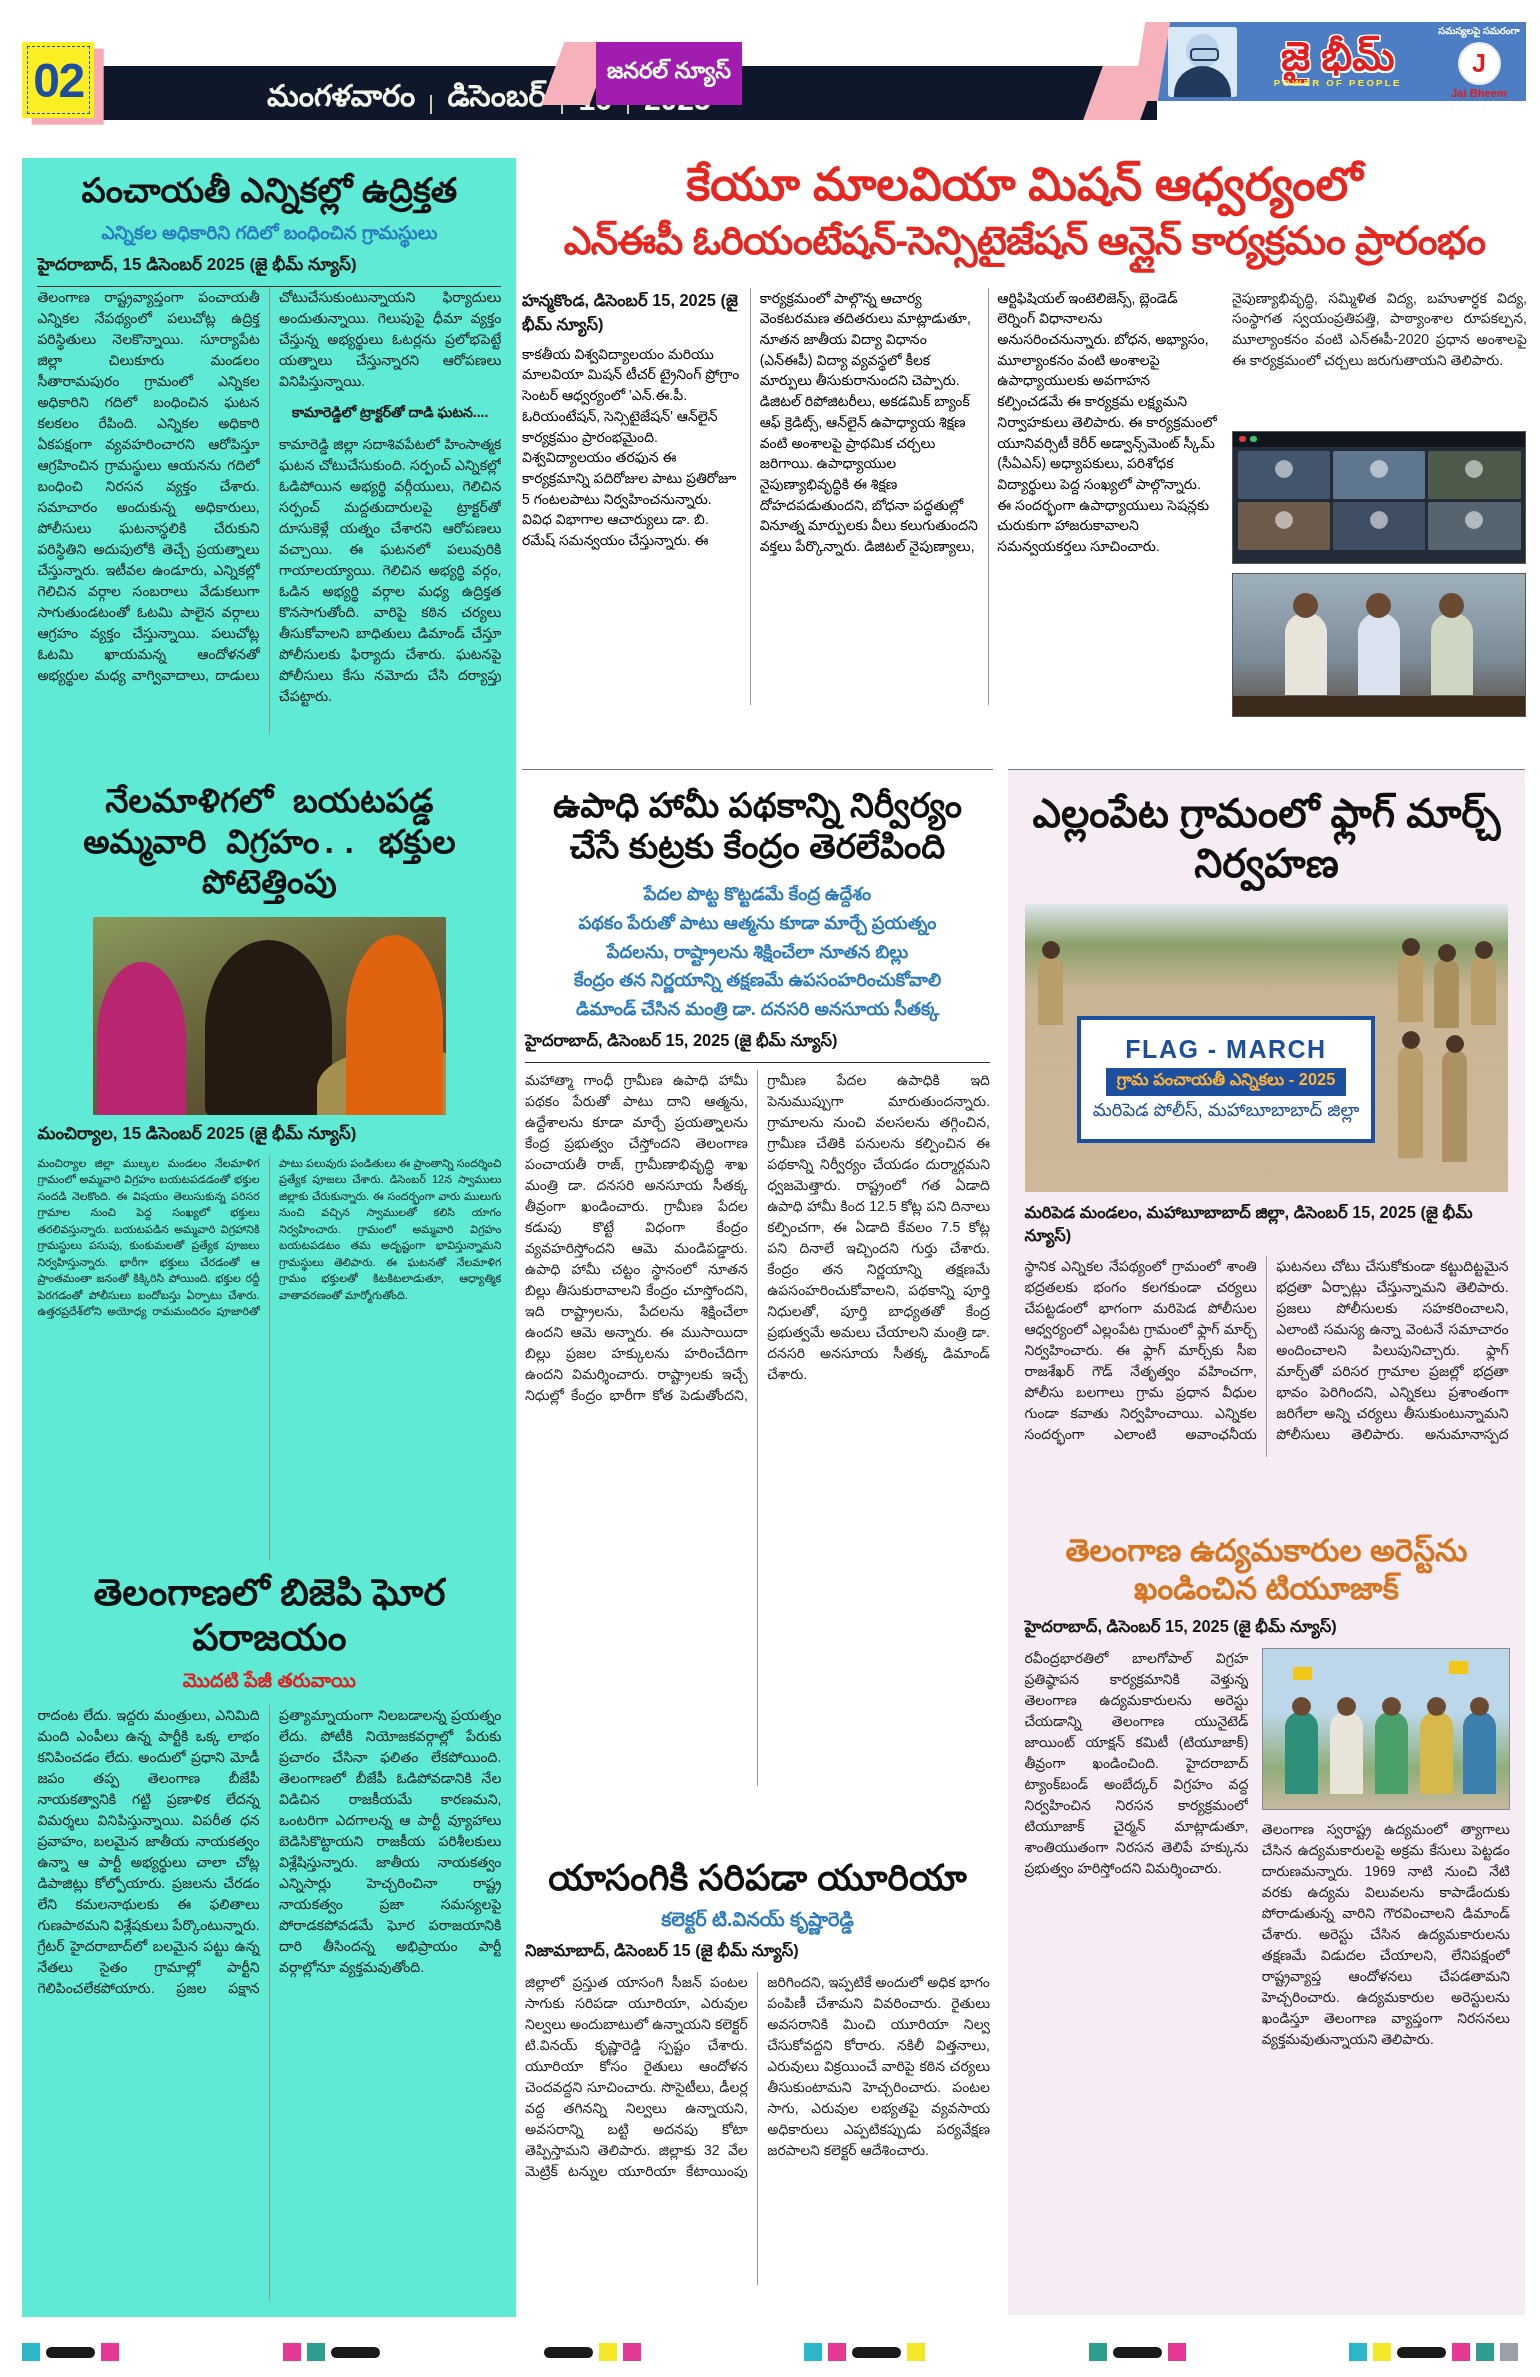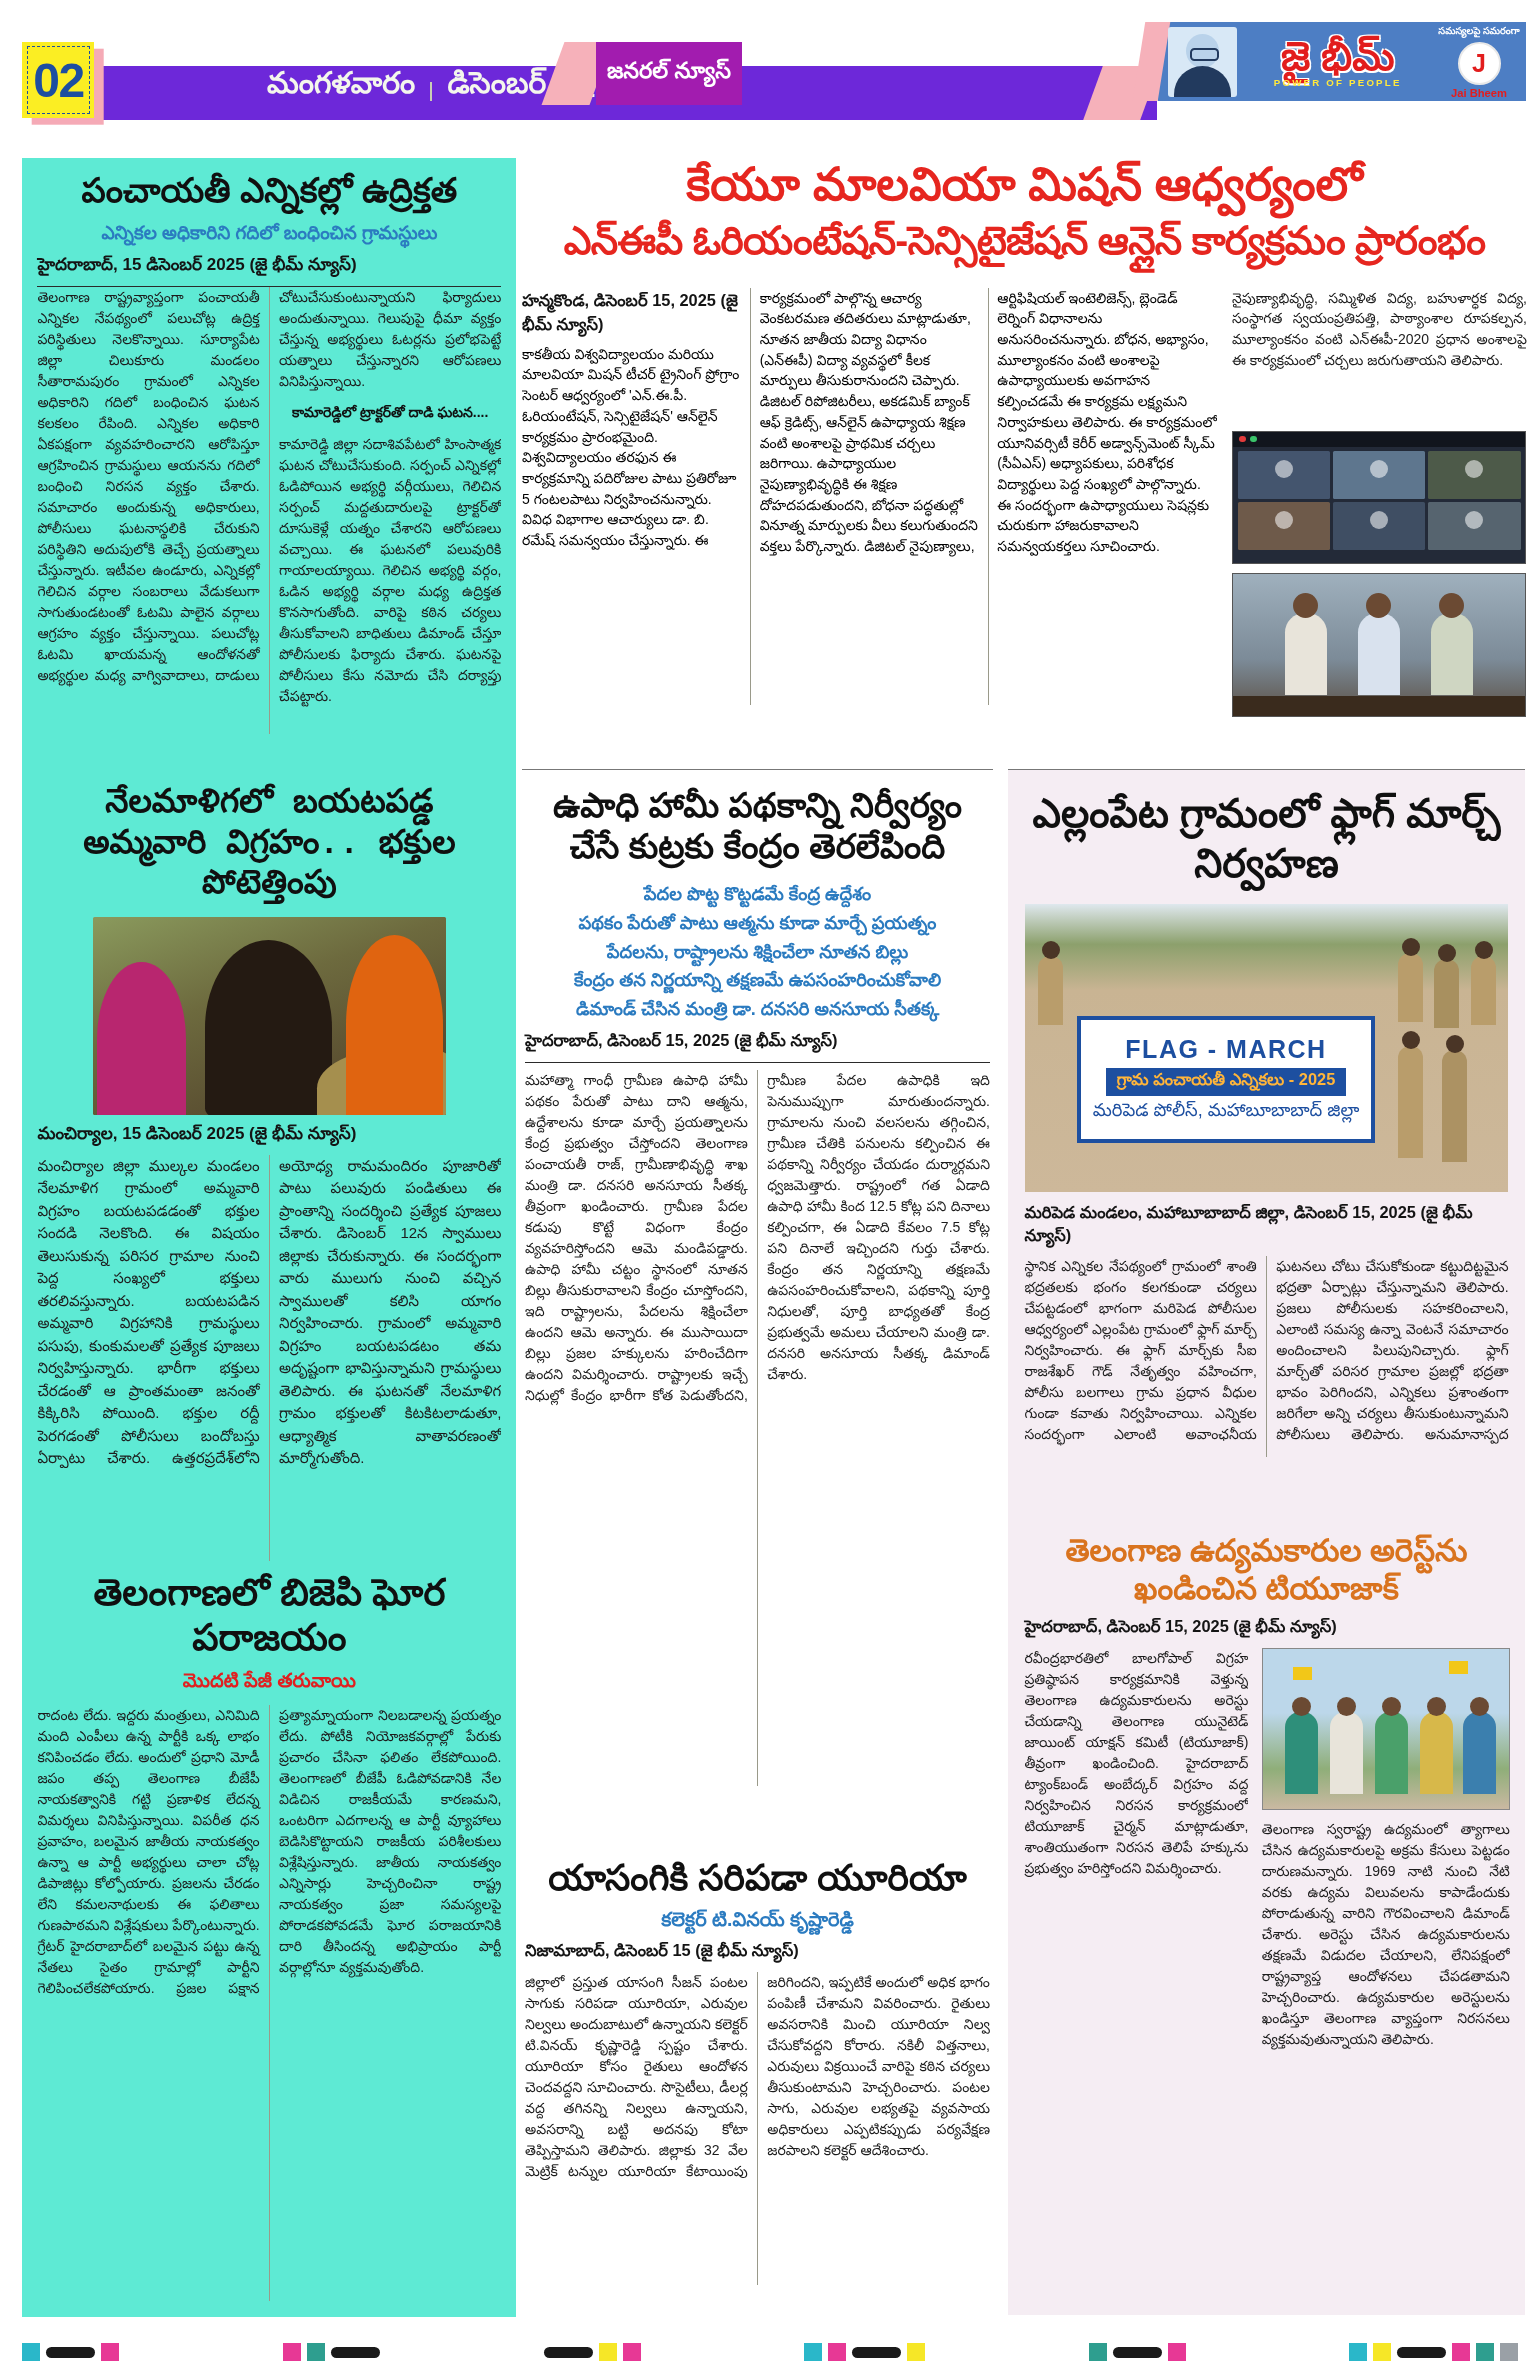--- a/index.html
+++ b/index.html
@@ -4,22 +4,22 @@
 <style>
   html,body{margin:0;padding:0;}
   body{font-family:"Liberation Sans","DejaVu Sans",sans-serif;background:#e8e8e8;}
   #page{position:relative;width:1541px;height:2377px;background:#ffffff;overflow:hidden;margin:0 auto;}
 
   
   .page-num-box{position:absolute;left:22.4px;top:42px;width:72px;height:76px;background:#fbee23;
     box-shadow:9.7px 6.7px 0 0 #f5aab6;display:flex;align-items:center;justify-content:center;z-index:5;}
   .page-num-inner{width:61px;height:66px;border:1.5px dashed #1d4ea1;display:flex;align-items:center;justify-content:center;}
   .page-num{font-size:48px;font-weight:800;color:#1d4ea1;letter-spacing:-1.5px;}
-  .date-bar{position:absolute;left:88px;top:66px;width:1069px;height:54px;background:#6d28d9;z-index:1;
-    display:flex;align-items:flex-start;}
+  .date-bar{position:absolute;left:88px;top:66px;width:1069px;height:54px;background:#0f172a;z-index:1;
+    display:flex;align-items:flex-end;}
   .date-text{display:flex;align-items:center;margin-left:179px;color:#f4f6ec;font-weight:700;font-size:30px;}
   .date-sep{display:inline-block;width:2.2px;height:19.4px;background:#c9cdb4;margin:10.4px 15px 0 15px;}
   .pink-slant{position:absolute;background:#f6b1ba;z-index:2;}
   .pink-slant.s1{left:553px;top:42px;width:48px;height:63px;transform:skewX(-20deg);}
   .pink-slant.s2{left:1093px;top:66px;width:57px;height:54px;transform:skewX(-20deg);}
   .badge{position:absolute;left:596px;top:42px;width:146px;height:63px;background:#a21caf;z-index:3;
     display:flex;align-items:center;justify-content:center;color:#fff;font-weight:700;font-size:22.4px;}
   .masthead{position:absolute;left:1158px;top:22.4px;width:368px;height:79px;background:#4d7ec4;z-index:4;
     display:flex;align-items:center;}
   .masthead::before{content:"";position:absolute;left:-19.4px;top:0;width:25px;height:79px;background:#f6b1ba;transform:skewX(-9deg);}
@@ -55,21 +55,21 @@
   .art-a .bodytext{font-size:14px;line-height:1.5;height:447px;overflow:hidden;}
   .art-c{height:787px;overflow:hidden;padding:10.4px 15px 0;box-sizing:border-box;}
   .art-c .headline{font-size:33px;font-family:Liberation Mono, monospace;}
   .idol-photo{width:353px;height:198px;margin:12px auto 9px;position:relative;overflow:hidden;border-radius:1.5px;
     background:linear-gradient(160deg,#8a9a5d 0%,#6d6a3e 40%,#4d3b28 100%);}
   .idol-core{position:absolute;left:112px;top:22.4px;width:127px;height:176px;border-radius:50% 50% 7.5px 7.5px;background:#241a12;}
   .idol-fig-l{position:absolute;left:4.5px;top:45px;width:89px;height:154px;border-radius:50% 50% 0 0;background:#b8266f;}
   .idol-fig-r{position:absolute;right:3px;top:18px;width:97px;height:180px;border-radius:50% 50% 0 0;background:#e06410;}
   .idol-straw{position:absolute;left:224px;bottom:0;width:134px;height:67px;background:#a58f4e;border-radius:60% 20% 0 0;}
   .art-c .dateline{font-size:17px;margin:6px 0 7.5px;}
-  .art-c .bodytext{font-size:15px;line-height:1.5;height:417px;overflow:hidden;}
+  .art-c .bodytext{font-size:11px;line-height:1.5;height:417px;overflow:hidden;}
   .art-d{height:746px;overflow:hidden;padding:9px 15px 0;box-sizing:border-box;}
   .art-d .headline{font-size:37px;}
   .continued-tag{font-weight:800;color:#e02020;text-align:center;font-size:19.4px;margin:9px 0;}
   .art-d .bodytext{font-size:14px;line-height:1.5;height:596px;overflow:hidden;}
 
   
   .center-top{position:absolute;left:522px;top:158px;width:1005px;height:601px;}
   .ct-h1{font-size:46px;font-weight:900;color:#e6261f;text-align:center;line-height:1.15;}
   .ct-h2{font-size:39px;font-weight:900;color:#e6261f;text-align:center;line-height:1.2;margin-top:7.5px;letter-spacing:-0.7px;}
   .ct-row{display:flex;gap:15px;margin-top:22.4px;}

